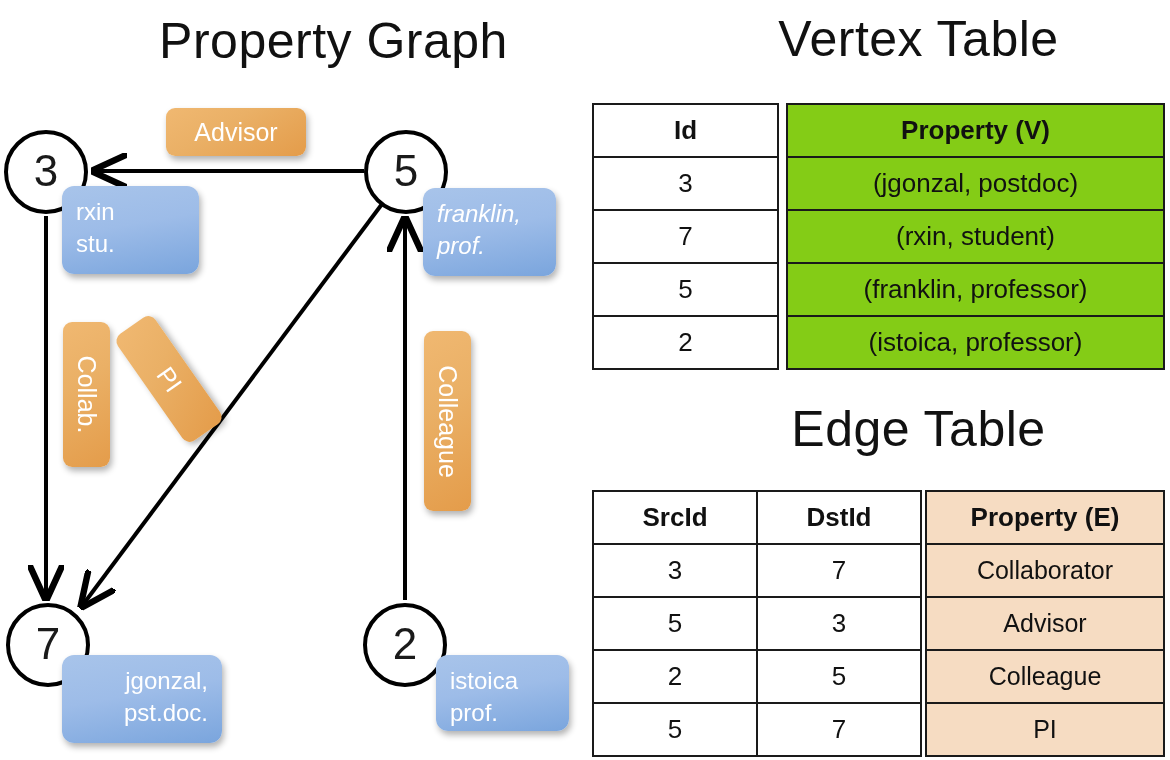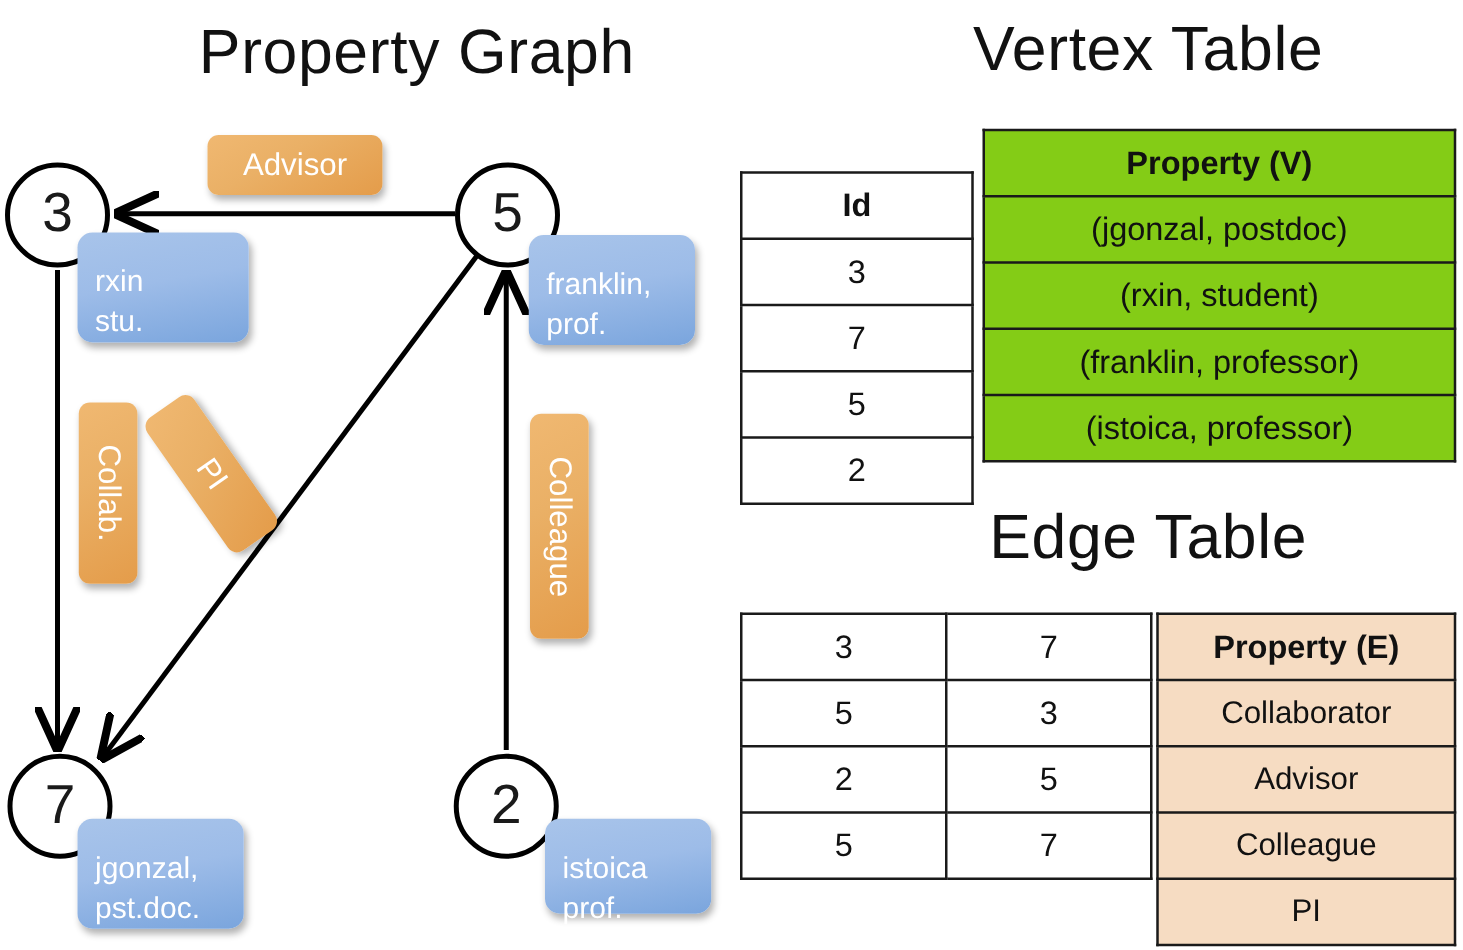--- a/index.html
+++ b/index.html
@@ -74,27 +74,27 @@
   .prop-box {
     position: absolute;
     border-radius: 12px;
     background: linear-gradient(170deg, #a8c4ea 0%, #9dbce8 45%, #7aa5dd 100%);
     box-shadow: 2px 4px 6px rgba(0,0,0,0.30);
     color: #ffffff;
     font-family: "Liberation Sans", sans-serif;
     font-weight: 300;
     font-size: 24px;
     line-height: 1.35;
-    padding: 24px 14px;
+    padding: 10px 14px;
     box-sizing: border-box;
     z-index: 5;
   }
   #prop-rxin     { left: 62px;  top: 186px; width: 137px; height: 88px; }
-  #prop-franklin { left: 423px; top: 188px; width: 133px; height: 88px; }
-  #prop-jgonzal  { left: 62px;  top: 655px; width: 133px; height: 88px; }
+  #prop-franklin { left: 423px; top: 188px; width: 133px; height: 88px; font-style: italic; }
+  #prop-jgonzal  { left: 62px;  top: 655px; width: 160px; height: 88px; text-align: right; }
   #prop-istoica  { left: 436px; top: 655px; width: 133px; height: 76px; }
 
   
   .edge-label {
     position: absolute;
     border-radius: 9px;
     background: linear-gradient(150deg, #f0b871 0%, #eab066 40%, #e49c4a 100%);
     box-shadow: 2px 4px 6px rgba(0,0,0,0.30);
     color: #ffffff;
     font-family: "Liberation Sans", sans-serif;
@@ -143,21 +143,21 @@
     font-size: 26px;
     color: #111111;
     padding: 0;
   }
   .tbl th {
     font-weight: bold;
     font-size: 26px;
   }
 
   
-  #vertex-id-table    { left: 592px; top: 103px; width: 187px; margin-top: 34px; }
+  #vertex-id-table    { left: 592px; top: 103px; width: 187px; }
   #vertex-prop-table  { left: 786px; top: 103px; width: 379px; }
   #vertex-prop-table th, #vertex-prop-table td { background: #84cc16; text-align: center; }
   #vertex-id-table th, #vertex-id-table td { background: #ffffff; }
   #vertex-id-table tr, #vertex-prop-table tr { height: 53px; }
 
   
   #edge-src-dst-table { left: 592px; top: 490px; width: 330px; }
   #edge-prop-table    { left: 925px; top: 490px; width: 240px; padding-left: 31px; }
   #edge-prop-table th, #edge-prop-table td { background: #f6dcc2; }
   #edge-src-dst-table th, #edge-src-dst-table td { background: #ffffff; }
@@ -274,20 +274,24 @@
   <tr>
     <td>(istoica, professor)</td>
   </tr>
 </tbody>
   </table>
 
 <div class="panel-title" id="title-edge-table">Edge Table</div>
 
 <table class="tbl" id="edge-src-dst-table">
   <tbody>
+      <tr>
+    <th>SrcId</th>
+    <th>DstId</th>
+  </tr>
   <tr>
     <td>3</td>
     <td>7</td>
   </tr>
   <tr>
     <td>5</td>
     <td>3</td>
   </tr>
   <tr>
     <td>2</td>

